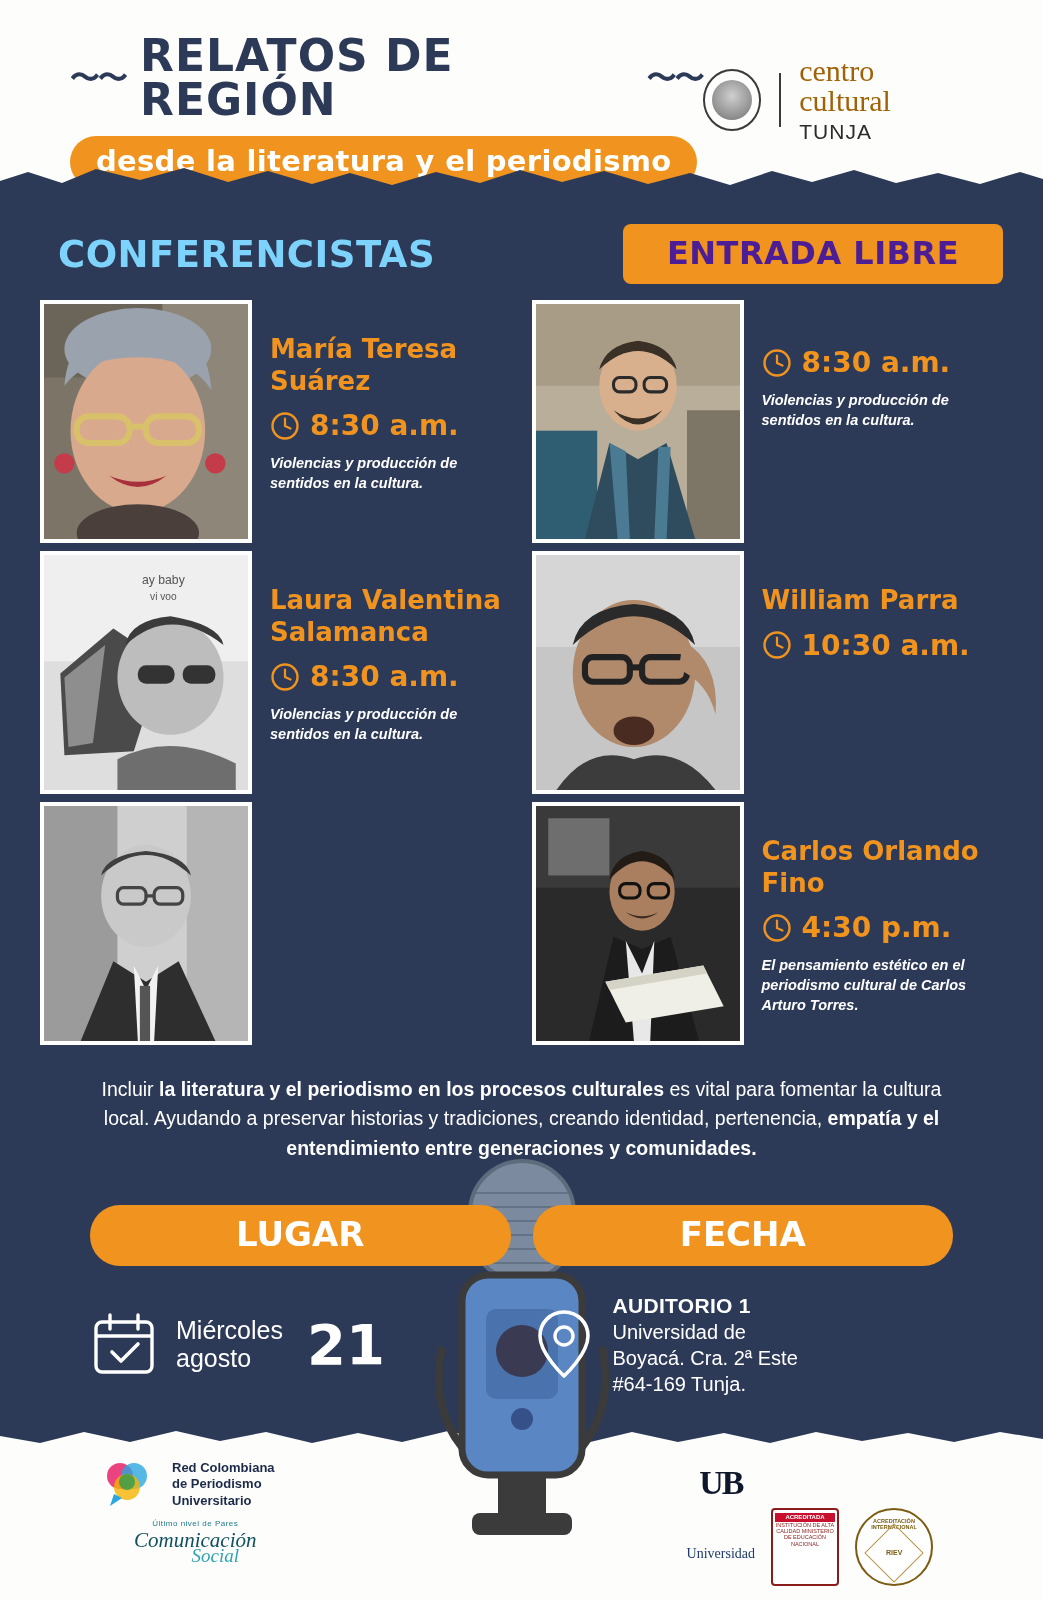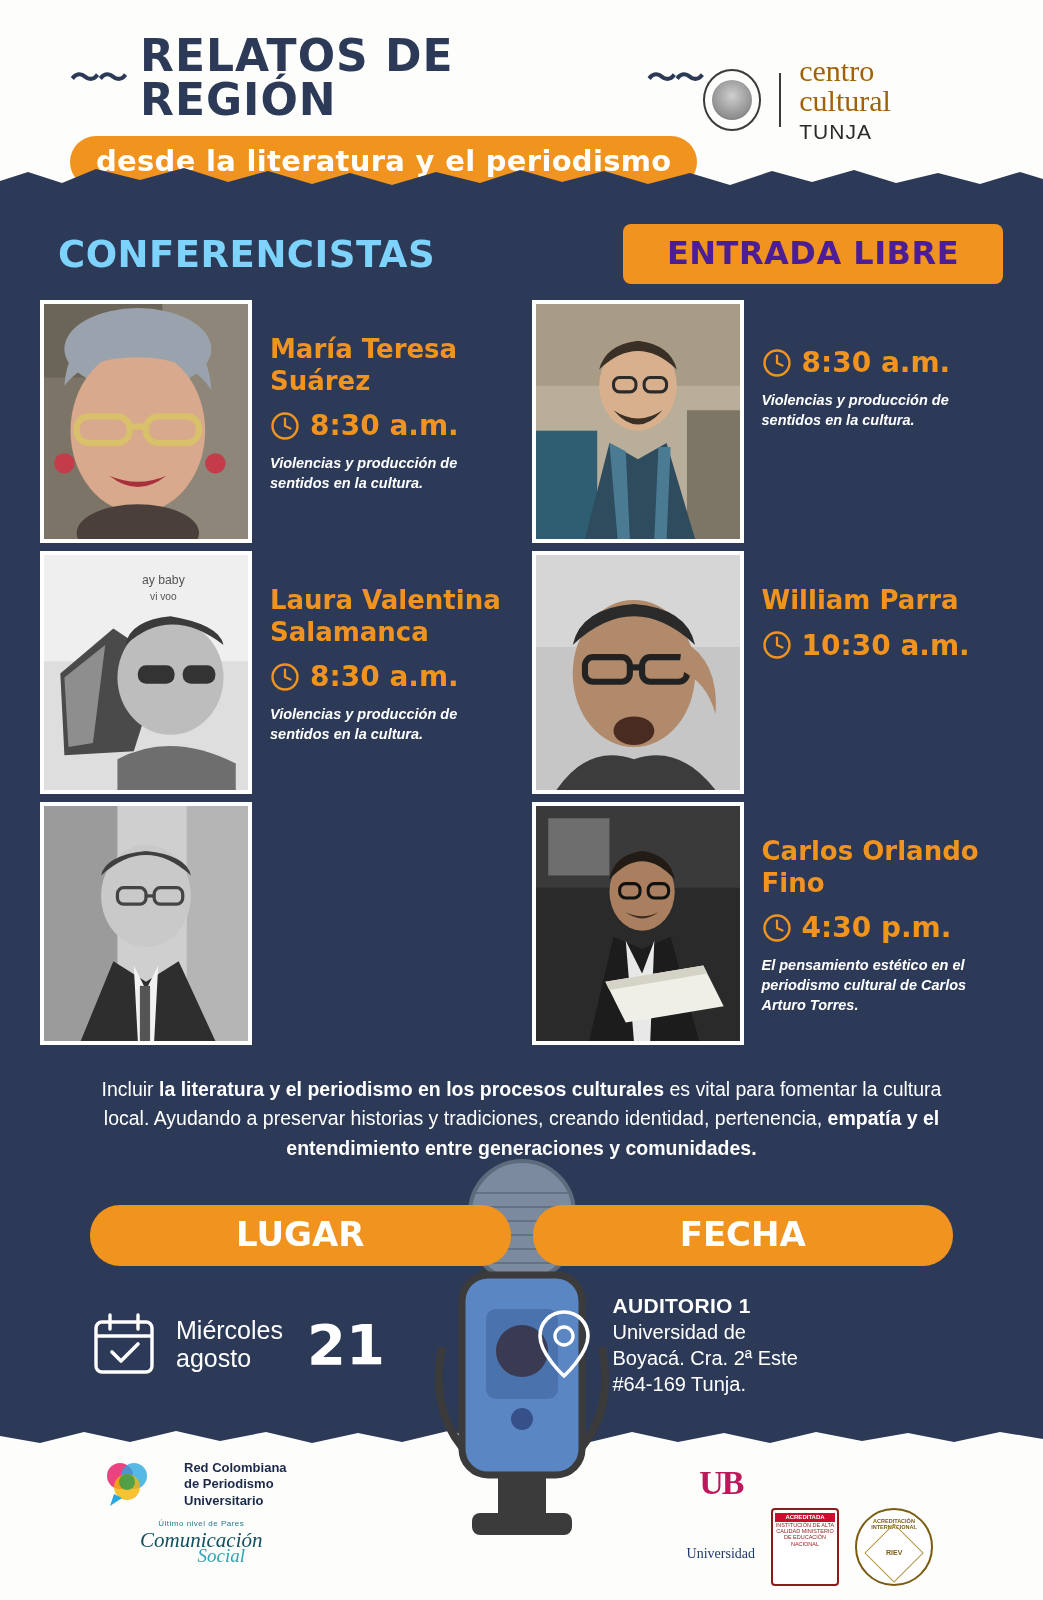--- a/index.html
+++ b/index.html
@@ -155,29 +155,29 @@
 
   
   .footer {
     position: absolute; bottom: 0; left: 0; width: 100%;
     background: #fdfdfb; height: 172px;
     padding: 20px 50px 0 50px;
     display: flex; justify-content: space-between; align-items: flex-start;
   }
   .footer-torn { position: absolute; left: 0; top: -1px; width: 100%; height: 22px; }
   .f-left { display: flex; flex-direction: column; gap: 10px; padding-top: 12px; padding-left: 50px; }
-  .f-rcp { display: flex; align-items: center; gap: 22px; }
+  .f-rcp { display: flex; align-items: center; gap: 10px; }
   .f-rcp-text { font-size: 13px; color: #1b2a4a; font-weight: bold; line-height: 1.25; }
   .f-cs { text-align: center; padding-left: 16px; }
   .f-cs .cs1 { font-size: 8px; color: #1f7a8c; letter-spacing: 0.5px; }
   .f-cs .cs2 { font-family: "Liberation Serif", serif; font-size: 21px; color: #10505e; font-style: italic; }
   .f-cs .cs3 { font-family: "Liberation Serif", serif; font-size: 19px; color: #2fa3b5; font-style: italic; margin-top: -8px; margin-left: 40px; }
   .f-right { display: flex; align-items: center; gap: 16px; padding-top: 16px; padding-right: 60px; }
   .ub-block { text-align: center; }
-  .ub-mark { font-family: "Liberation Serif", serif; font-size: 34px; color: #be185d; font-weight: bold; letter-spacing: -2px; }
+  .ub-mark { font-family: "Liberation Serif", serif; font-size: 34px; color: #0f172a; font-weight: bold; letter-spacing: -2px; }
   .ub-name { font-family: "Liberation Serif", serif; font-size: 14px; color: #1b3a6b; line-height: 1.1; margin-top: 44px; }
   .ub-sub { font-size: 6px; color: #1b3a6b; margin-top: 3px; }
   .accred {
     width: 68px; height: 78px; border: 2px solid #8a1c1c; border-radius: 4px;
     display: flex; flex-direction: column; align-items: center; justify-content: flex-start;
     font-size: 5.5px; color: #8a1c1c; text-align: center; padding: 3px 2px; line-height: 1.15;
     background: #fff;
   }
   .accred .ac-top { background: #c8102e; color: #fff; width: 100%; font-size: 6px; font-weight: bold; padding: 1px 0; }
   .riev {

